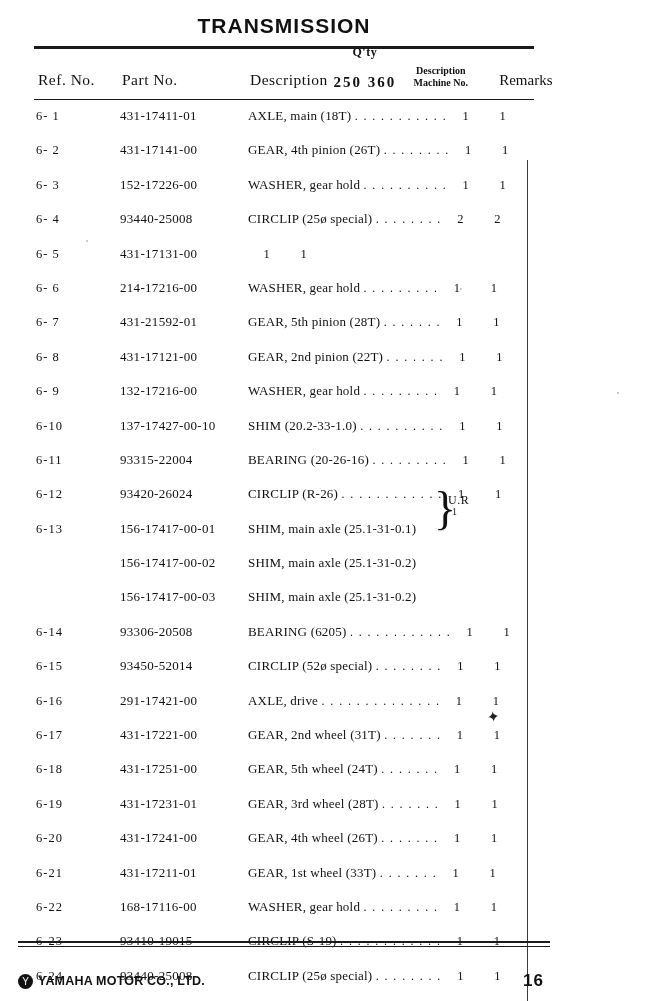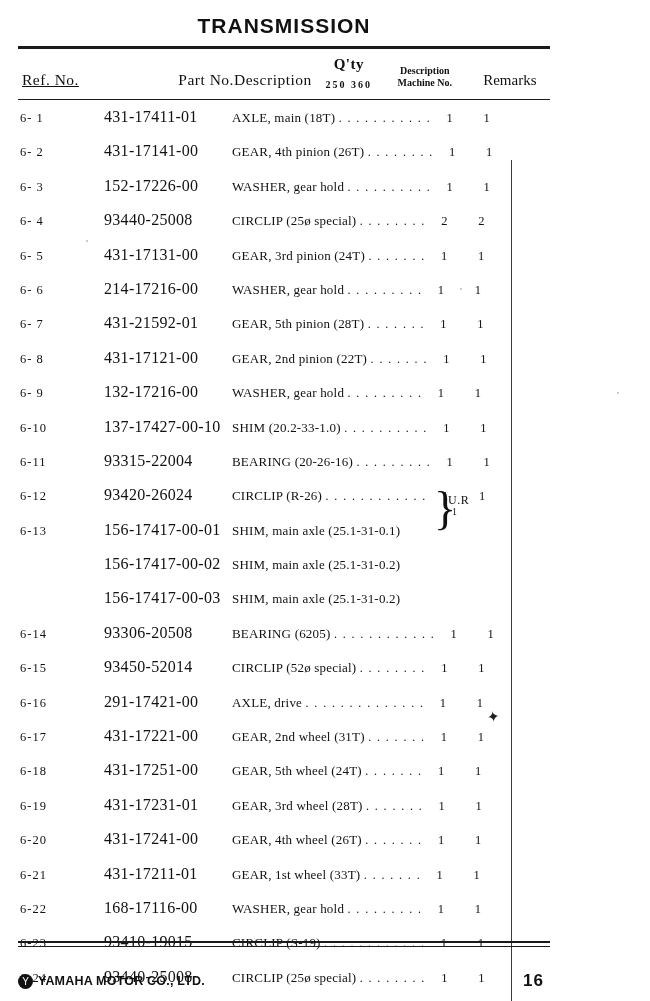--- a/index.html
+++ b/index.html
@@ -13,21 +13,21 @@
     font-family: "Liberation Serif", serif;
     color: #111111;
     position: relative;
     overflow: hidden;
   }
   .page {
     position: relative;
     width: 568px;
     height: 1001px;
     box-sizing: border-box;
-    padding: 0 18px;
+    padding: 0 34px;
   }
   .doc-title {
     text-align: center;
     font-family: "Liberation Sans", sans-serif;
     font-weight: bold;
     font-size: 21px;
     letter-spacing: 1px;
     padding-top: 14px;
     padding-bottom: 8px;
     color: #111;
@@ -70,43 +70,42 @@
   }
   .h-main {
     font-size: 15.5px;
     letter-spacing: 0.5px;
     text-align: right;
     padding-bottom: 10px;
   }
   .h-ref {
     text-align: left;
     padding-left: 4px;
-    text-decoration: underline;
   }
   .h-part {
-    text-align: right;
+    text-align: left;
   }
   .qty-head {
     text-align: center;
     padding-bottom: 8px;
   }
   .qty-head .qty-title {
-    font-size: 15px;
+    font-size: 12px;
     font-weight: bold;
     letter-spacing: .5px;
     display: block;
     line-height: 1.1;
   }
   .qty-head .qty-cols {
     display: block;
-    font-size: 10px;
+    font-size: 15px;
     font-weight: bold;
     letter-spacing: 2px;
     line-height: 1.2;
-    margin-top: 7px;
+    margin-top: 14px;
     font-family: Liberation Serif, serif;
   }
   .app-head {
     text-align: center;
     font-size: 10px;
     line-height: 1.15;
     padding-bottom: 11px;
     font-family: "Liberation Serif", serif;
     font-weight: bold;
   }
@@ -132,21 +131,21 @@
     width: 84px;
     flex: 0 0 84px;
     padding-left: 2px;
     letter-spacing: 1px;
     font-size: 12.5px;
   }
   .c-part {
     width: 128px;
     flex: 0 0 128px;
     letter-spacing: .3px;
-    font-size: 16px;
+    font-size: 13px;
   }
   .c-desc {
     flex: 1 1 auto;
     white-space: nowrap;
     font-size: 13px;
     letter-spacing: .2px;
   }
   .dots {
     letter-spacing: 1.4px;
     font-size: 12px;
@@ -345,21 +344,20 @@
       <div class="c-desc"><span>CIRCLIP (25ø special)</span> <span class="dots">. . . . . . . .</span></div>
       <div class="c-q250">2</div>
       <div class="c-q360">2</div>
       <div class="c-app"></div>
       <div class="c-rem"></div>
     </div>
 
     <div class="row">
       <div class="c-ref">6- 5</div>
       <div class="c-part">431-17131-00</div>
-      <div class="c-desc"><span>GEAR, 3rd pinion (24T)</span> <span class="dots">. . . . . . .</span></div>
       <div class="c-q250">1</div>
       <div class="c-q360">1</div>
       <div class="c-app"></div>
       <div class="c-rem"></div>
     </div>
 
     <div class="row">
       <div class="c-ref">6- 6</div>
       <div class="c-part">214-17216-00</div>
       <div class="c-desc"><span>WASHER, gear hold</span> <span class="dots">. . . . . . . . .</span></div>

